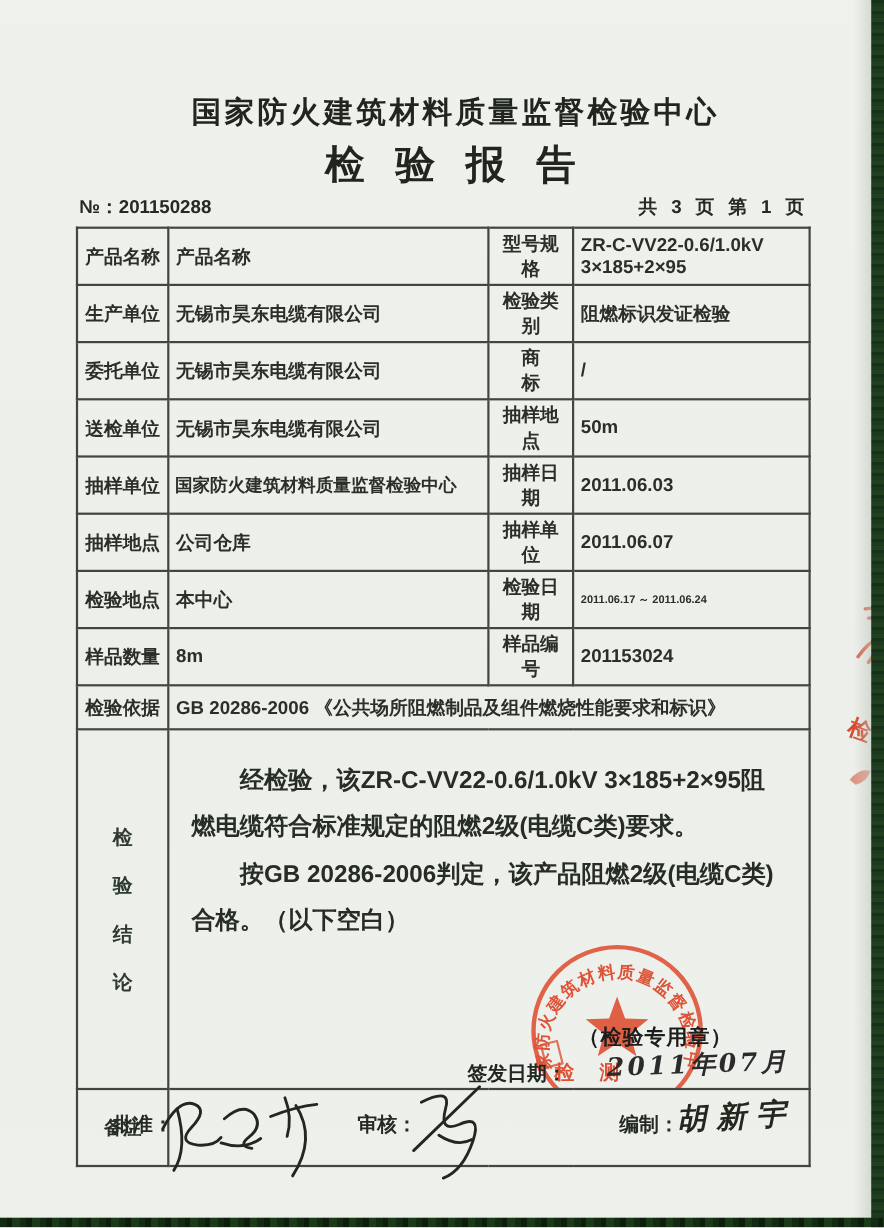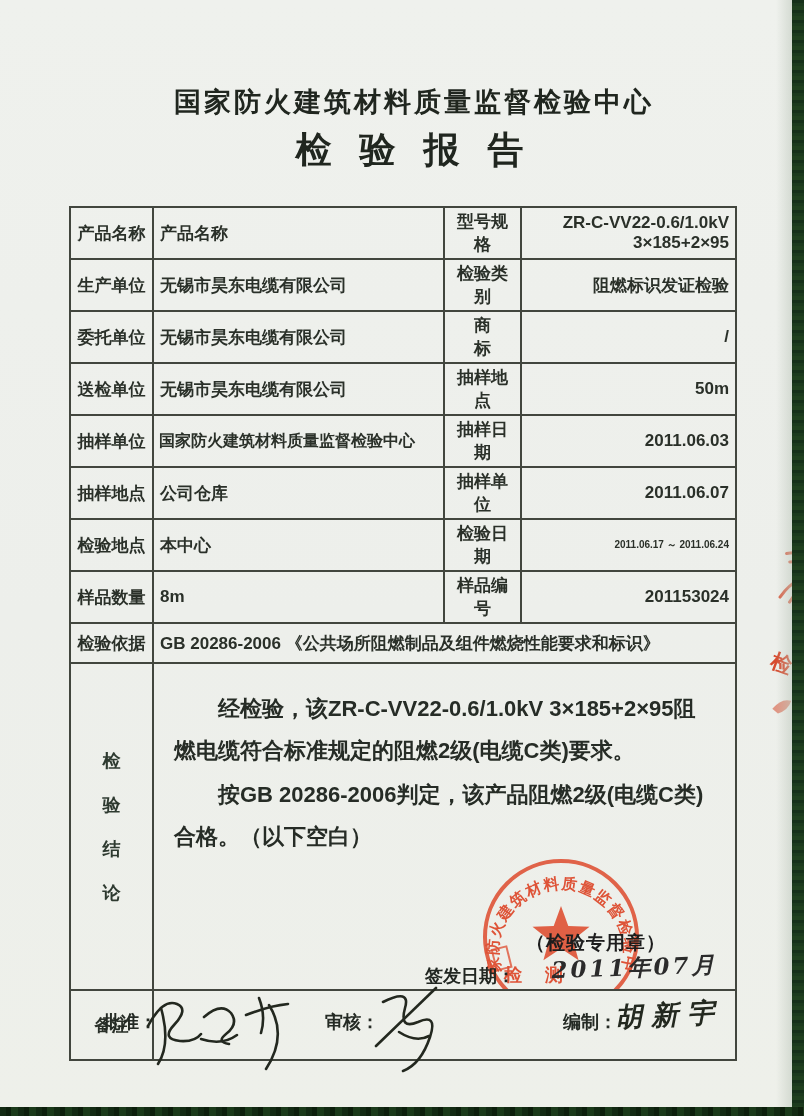--- a/index.html
+++ b/index.html
@@ -26,21 +26,21 @@
   .meta-row { position:absolute; left:72px; top:177px; width:663px; display:flex;
       justify-content:space-between; font-size:17px; font-weight:bold; color:#242a24; }
   .meta-row .pages { letter-spacing:4px; }
 
   table.report { position:absolute; left:69px; top:206px; width:666px;
       border-collapse:collapse; table-layout:fixed; }
   table.report td { border:2px solid #42463e; font-size:17px; font-weight:bold;
       color:#2a3029; padding:2px 6px; overflow:hidden; }
   td.lbl { text-align:center; padding:2px 1px; color:#2e3a30; }
   td.val { text-align:left; padding-left:9px; }
-  td.val2 { text-align:right; padding-left:8px; font-size:16px; }
+  td.val2 { text-align:left; padding-left:8px; font-size:16px; }
 
   .model-lines span { display:block; line-height:20px; }
 
   
   td.concl-label { vertical-align:middle; }
   .vlabel { display:flex; flex-direction:column; align-items:center; gap:20px;
       font-size:18px; color:#2e3a30; }
   td.concl { position:relative; vertical-align:top; padding:0; }
   .concl-para { margin:0; padding:0 13px 0 14px; text-indent:2em; font-size:22px;
       line-height:42px; font-weight:bold; color:#262c26; }
@@ -75,20 +75,24 @@
 
 <div class="page">
 
   <div class="paper-shade"></div>
   <div class="scan-band-right"></div>
   <div class="scan-band-bottom"></div>
 
   <div class="org-title">国家防火建筑材料质量监督检验中心</div>
   <div class="report-title">检 验 报 告</div>
 
+  <div class="meta-row">
+    <span><span>№：</span><span>201150288</span></span>
+    <span class="pages">共 3 页 第 1 页</span>
+  </div>
 
   <table class="report">
     <colgroup>
         <col style="width:83px">
         <col style="width:291px">
         <col style="width:77px">
         <col style="width:215px">
       </colgroup>
     <tbody>
         <tr style="height:45px">

